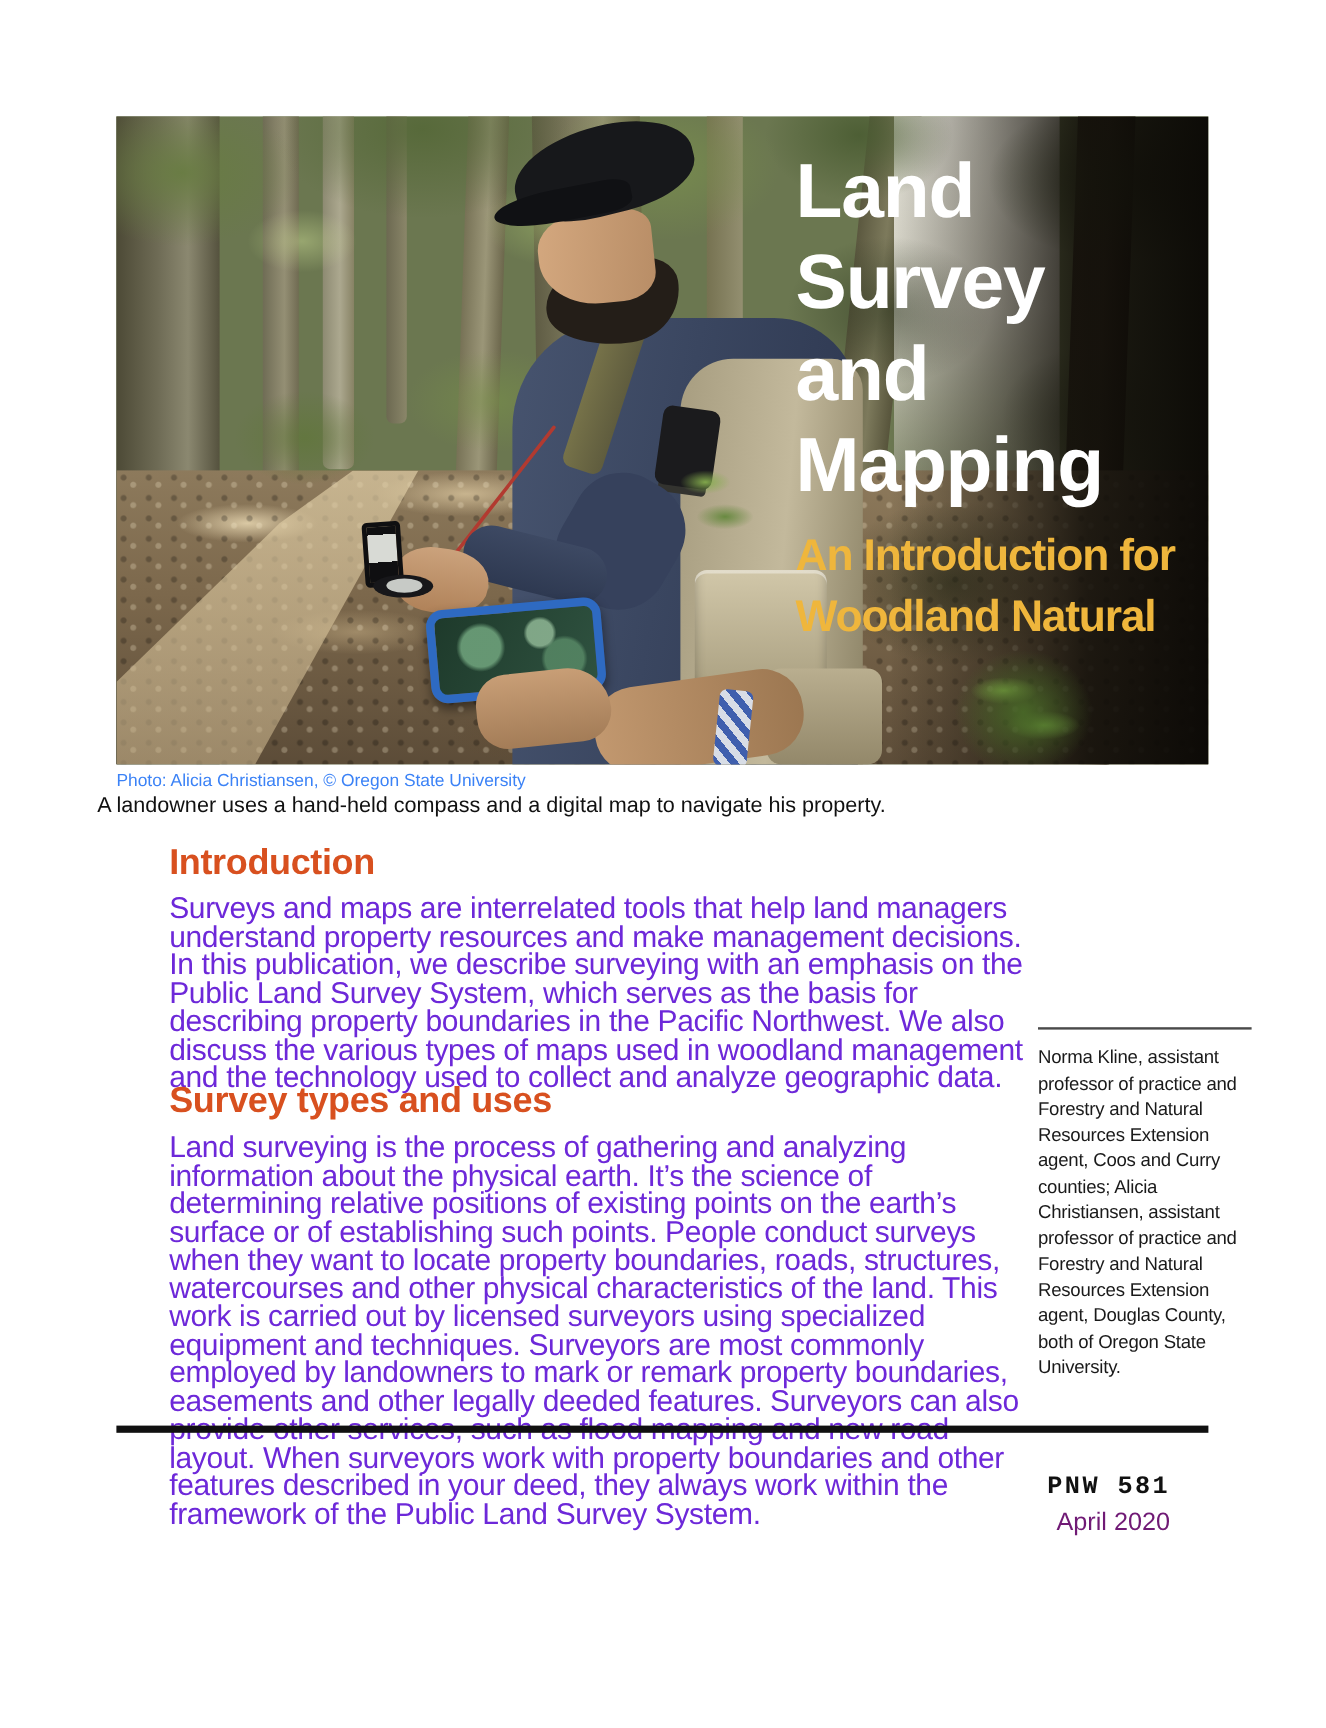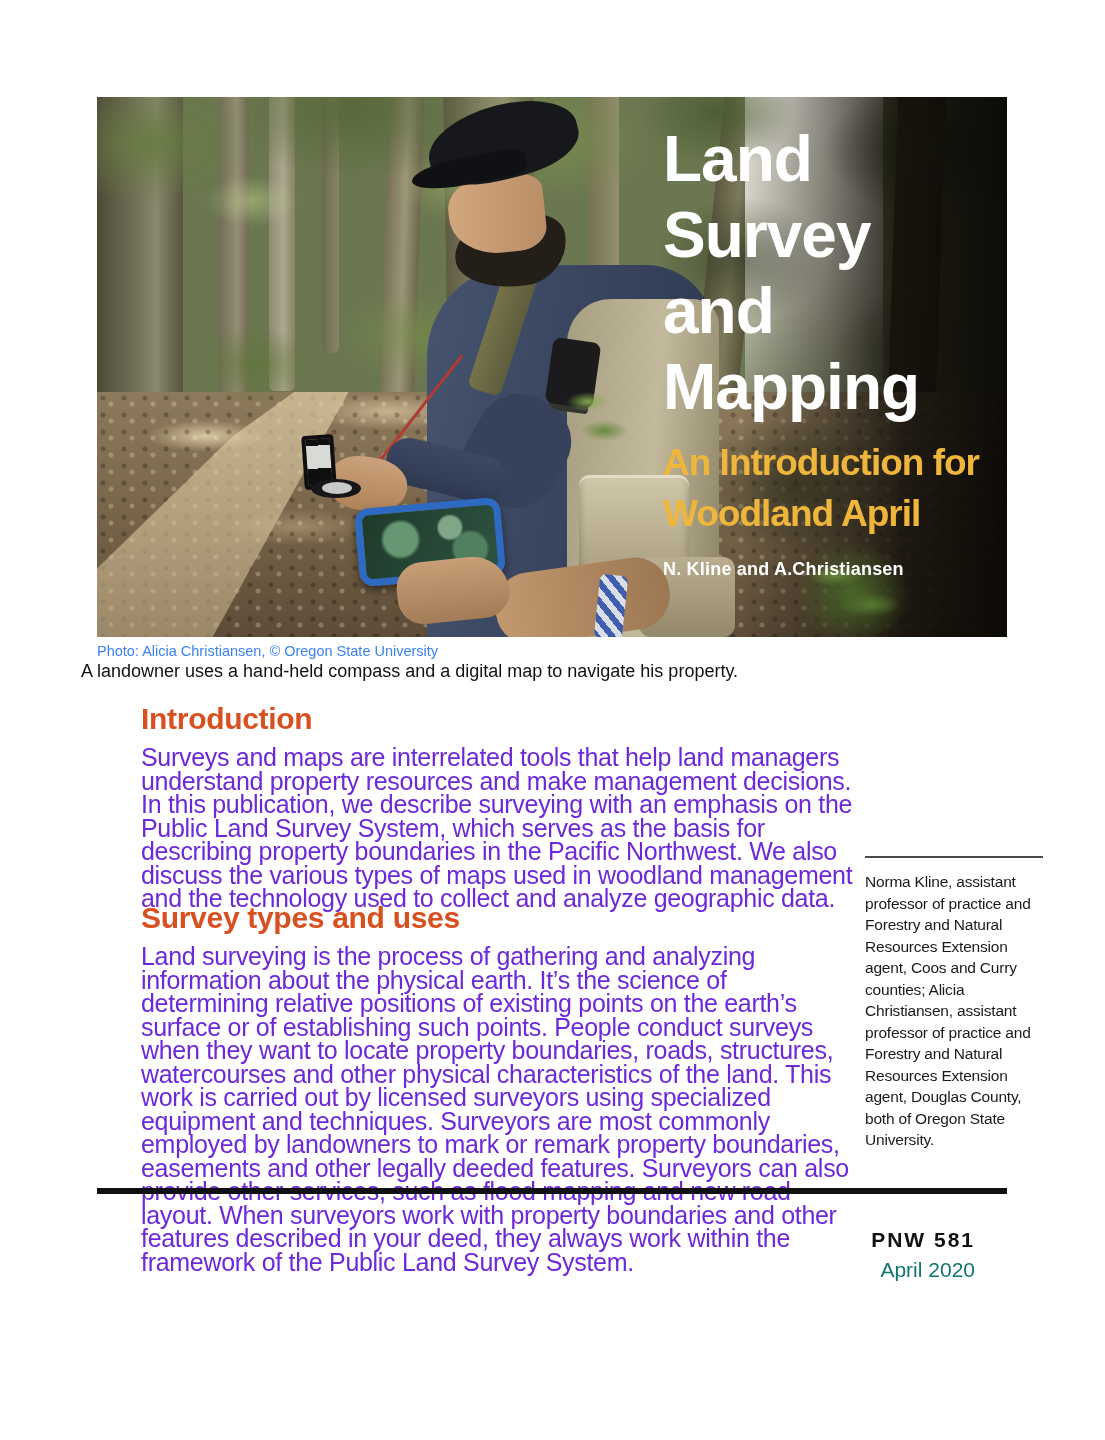--- a/index.html
+++ b/index.html
@@ -147,22 +147,22 @@
 
   
   .footer-rule { position:absolute; left:97px; top:1188px; width:910px; height:6px; background:#101010; }
   .footer-logo { position:absolute; left:112px; top:1206px; width:240px; }
   .logo-art { display:block; margin-bottom:5px; }
   .logo-line1 { font-size:18px;   font-weight:700; letter-spacing:.8px; color:#161616; }
   .logo-line2 { font-size:16.5px; font-weight:700; letter-spacing:.6px; color:#161616; margin-top:1px; }
   .logo-swoosh { display:block; margin:6px 0 4px; }
   .logo-states { font-size:11.5px; letter-spacing:1.3px; color:#222; font-weight:400; }
   .pub-info { position:absolute; right:130px; top:1228px; text-align:right; }
-  .pub-number { font-size:21px; font-weight:700; letter-spacing:2px; color:#111; }
-  .pub-date   { font-size:21px; color:#0f766e; margin-top:6px;text-align:right; }
+  .pub-number { font-size:21px; font-weight:700; letter-spacing:2px; color:#111;font-family:Liberation Mono, monospace; }
+  .pub-date   { font-size:21px; color:#701a75; margin-top:6px;text-align:right; }
 </style>
 </head>
 <body>
 
 <div class="page">
 
   <div class="photo">
     <div class="abs trunk t1"></div>
     <div class="abs trunk t2"></div>
     <div class="abs trunk t3"></div>
@@ -206,22 +206,21 @@
       <div class="strap-striped"></div>
       <div class="leaf3"></div>
     </div>
 
     <div class="title-block">
       <div class="cover-title">Land
 Survey
 and
 Mapping</div>
       <div class="cover-subtitle">An Introduction for
-Woodland April</div>
-      <div class="cover-byline">N. Kline and A.Christiansen</div>
+Woodland Natural</div>
     </div>
   </div>
 
   <div class="photo-credit">Photo: Alicia Christiansen, © Oregon State University</div>
   <div class="photo-caption">A landowner uses a hand-held compass and a digital map to navigate his property.</div>
 
   <div class="section section-intro">
     <h2>Introduction</h2>
     <p>Surveys and maps are interrelated tools that help land managers understand property resources and make management decisions. In this publication, we describe surveying with an emphasis on the Public Land Survey System, which serves as the basis for describing property boundaries in the Pacific Northwest. We also discuss the various types of maps used in woodland management and the technology used to collect and analyze geographic data.</p>
   </div>

